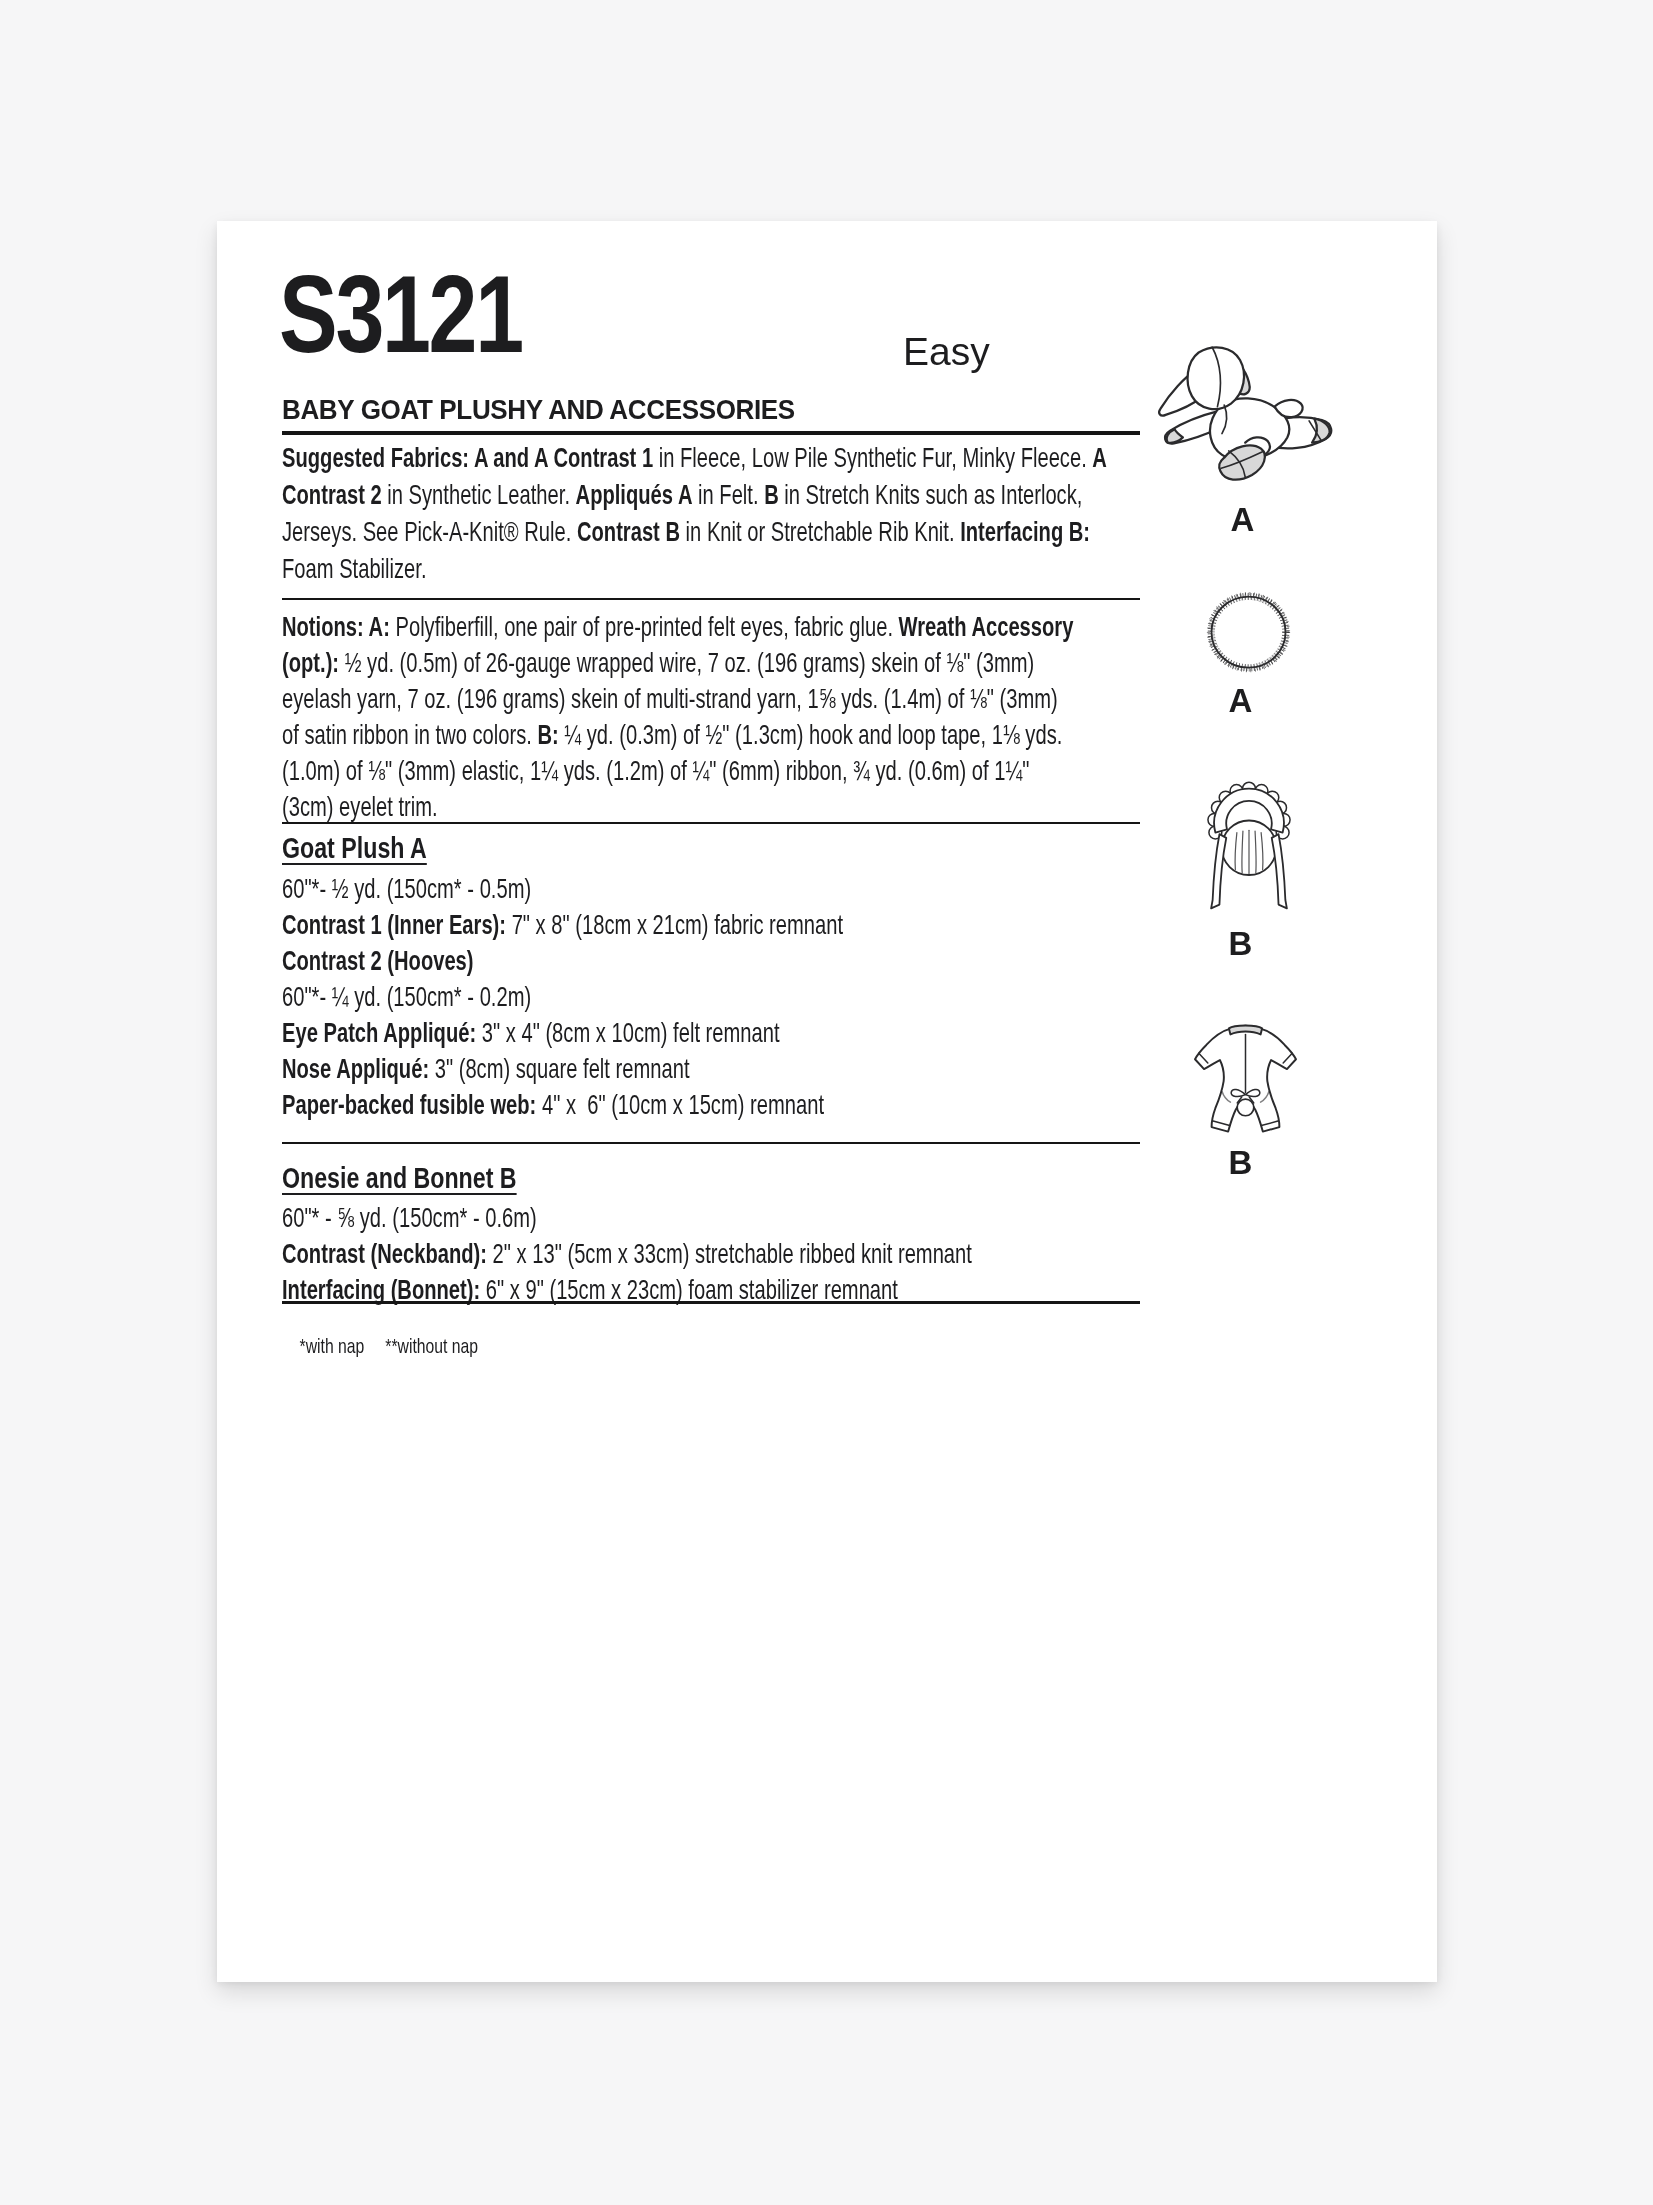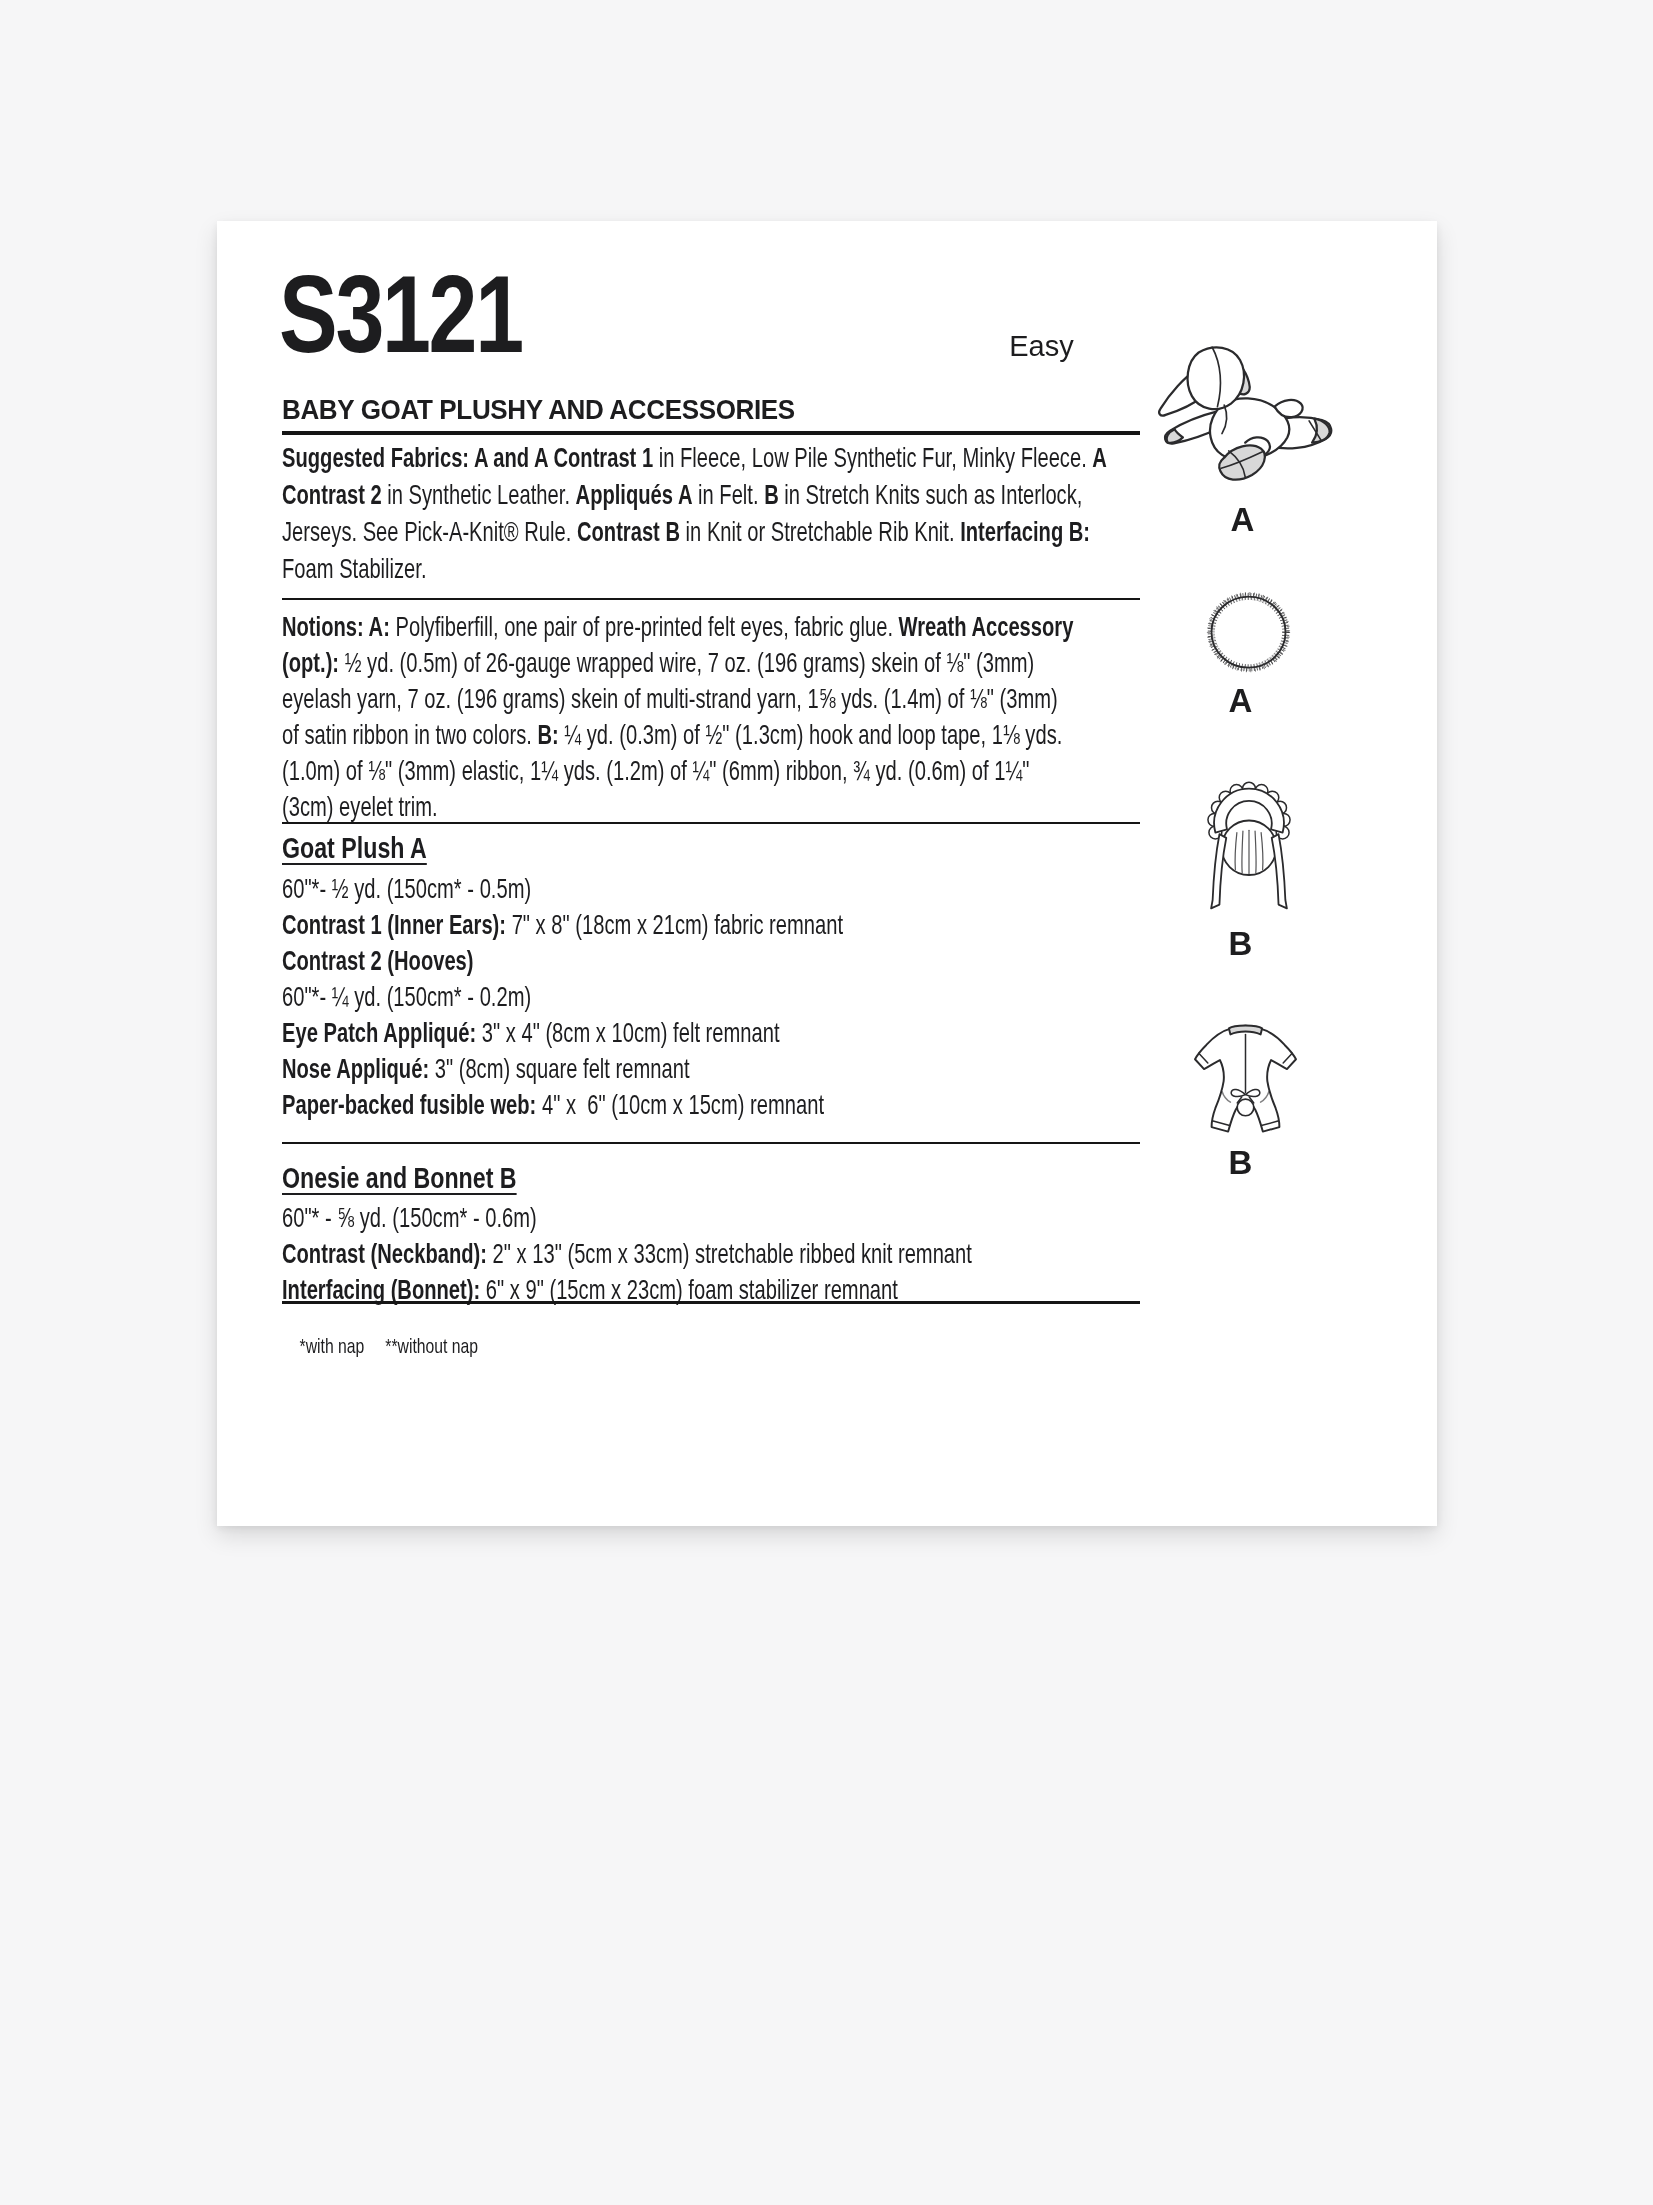--- a/index.html
+++ b/index.html
@@ -9,33 +9,33 @@
     --backdrop:#f6f6f7;
   }
   html,body{margin:0;padding:0;}
   body{
     width:1654px;height:2205px;position:relative;
     background:var(--backdrop);
     font-family:"Liberation Sans","DejaVu Sans",sans-serif;
     color:var(--ink);
   }
   .page{
-    position:absolute;left:217px;top:221px;width:1220px;height:1305px;
+    position:absolute;left:217px;top:221px;width:1220px;height:1761px;
     background:var(--page);
     box-shadow:0 10.3px 22px rgba(0,0,0,.12), 0 2.9px 7.4px rgba(0,0,0,.07);
   }
   .abs{position:absolute;}
   .b{font-weight:bold;}
   .tline{white-space:pre;}
   .cond{transform:scaleX(.72);transform-origin:0 0;width:1250px;}
   .pattern-code{
     left:62px;top:38px;font-size:110px;font-weight:bold;line-height:1;
     letter-spacing:-2.9px;transform:scaleX(.8);transform-origin:0 0;white-space:pre;
   }
-  .difficulty{left:714px;top:110px;width:221px;text-align:center;font-size:29px;line-height:1.1;}
+  .difficulty{left:686px;top:110px;width:221px;text-align:left;font-size:39px;line-height:1.1;}
   .main-title{
     left:65px;top:174px;font-size:28px;font-weight:bold;line-height:1.1;
     letter-spacing:-0.4px;transform:scaleX(.93);transform-origin:0 0;white-space:pre;
   }
   .rule{position:absolute;left:65px;width:858px;background:#151515;}
   .rule1{top:210px;height:3.7px;}
   .rule2{top:377px;height:2.2px;}
   .rule3{top:601px;height:2.2px;}
   .rule4{top:921px;height:2.2px;}
   .rule5{top:1080px;height:2.9px;}

